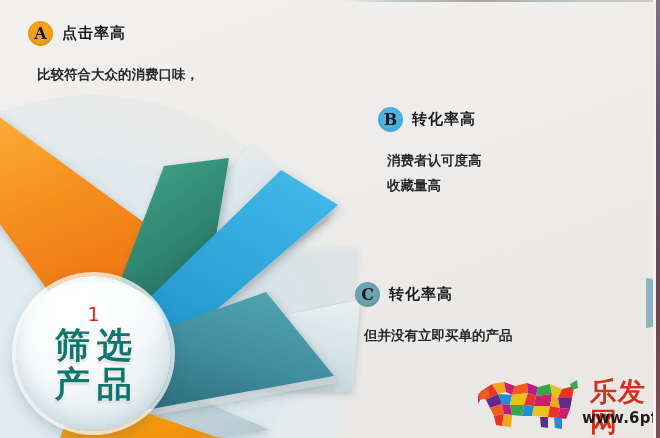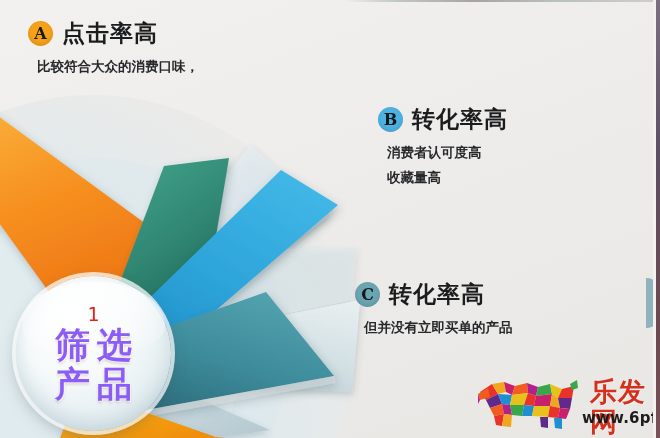--- a/index.html
+++ b/index.html
@@ -84,21 +84,21 @@
   .disc-num {
     color: #e8201c;
     font-size: 19px;
     line-height: 20px;
     font-weight: 400;
     letter-spacing: 0;
     margin-bottom: 2px;
     text-shadow: 0 1px 1px rgba(255,255,255,.85);
   }
   .disc-word {
-    color: #8b5cf6;
+    color: #0f766e;
     font-weight: 700;
     font-size: 35px;
     line-height: 39px;
     letter-spacing: 7px;
     text-indent: 7px;
     text-shadow: 1px 1px 0 rgba(255,255,255,.65), 0 2px 3px rgba(120,40,30,.22);
   }
   
   .block { position: absolute; }
   .block-head {
@@ -113,35 +113,35 @@
     align-items: center;
     justify-content: center;
     font-family: "DejaVu Serif", "Liberation Serif", serif;
     font-weight: 700;
     font-size: 16px;
     color: #16181a;
     flex: none;
     box-shadow: inset 0 -2px 4px rgba(0,0,0,.10);
   }
   .head-title {
-    font-size: 23px;
+    font-size: 15px;
     font-weight: 700;
     color: #1b1c1e;
     letter-spacing: 1px;
     line-height: 26px;
     white-space: nowrap;
   }
   .body-line {
     font-size: 13.5px;
     color: #26282b;
     font-weight: 700;
     line-height: 25px;
     white-space: nowrap;
   }
-  .block-body { margin-top: 8px; }
+  .block-body { margin-top: 16px; }
 
   #blockA { left: 28px; top: 20px; }
   #blockA .block-body { margin-left: 9px; }
   #blockB { left: 378px; top: 106px; }
   #blockB .block-body { margin-left: 9px; }
   #blockC { left: 355px; top: 281px; }
   #blockC .block-body { margin-left: 9px; }
 
   
   .watermark {

